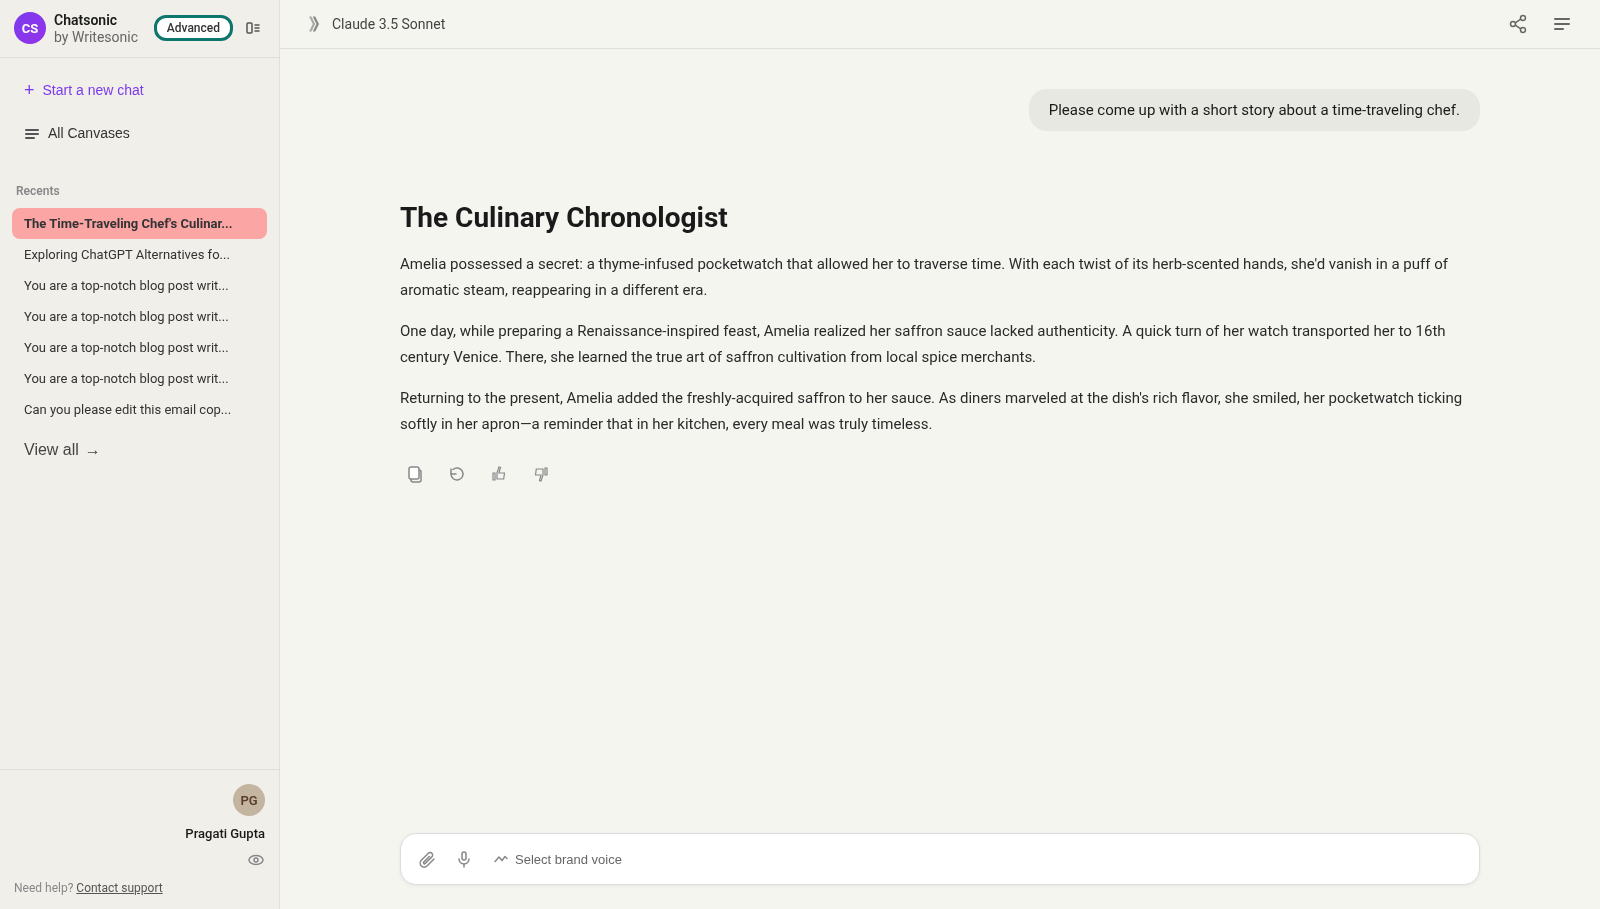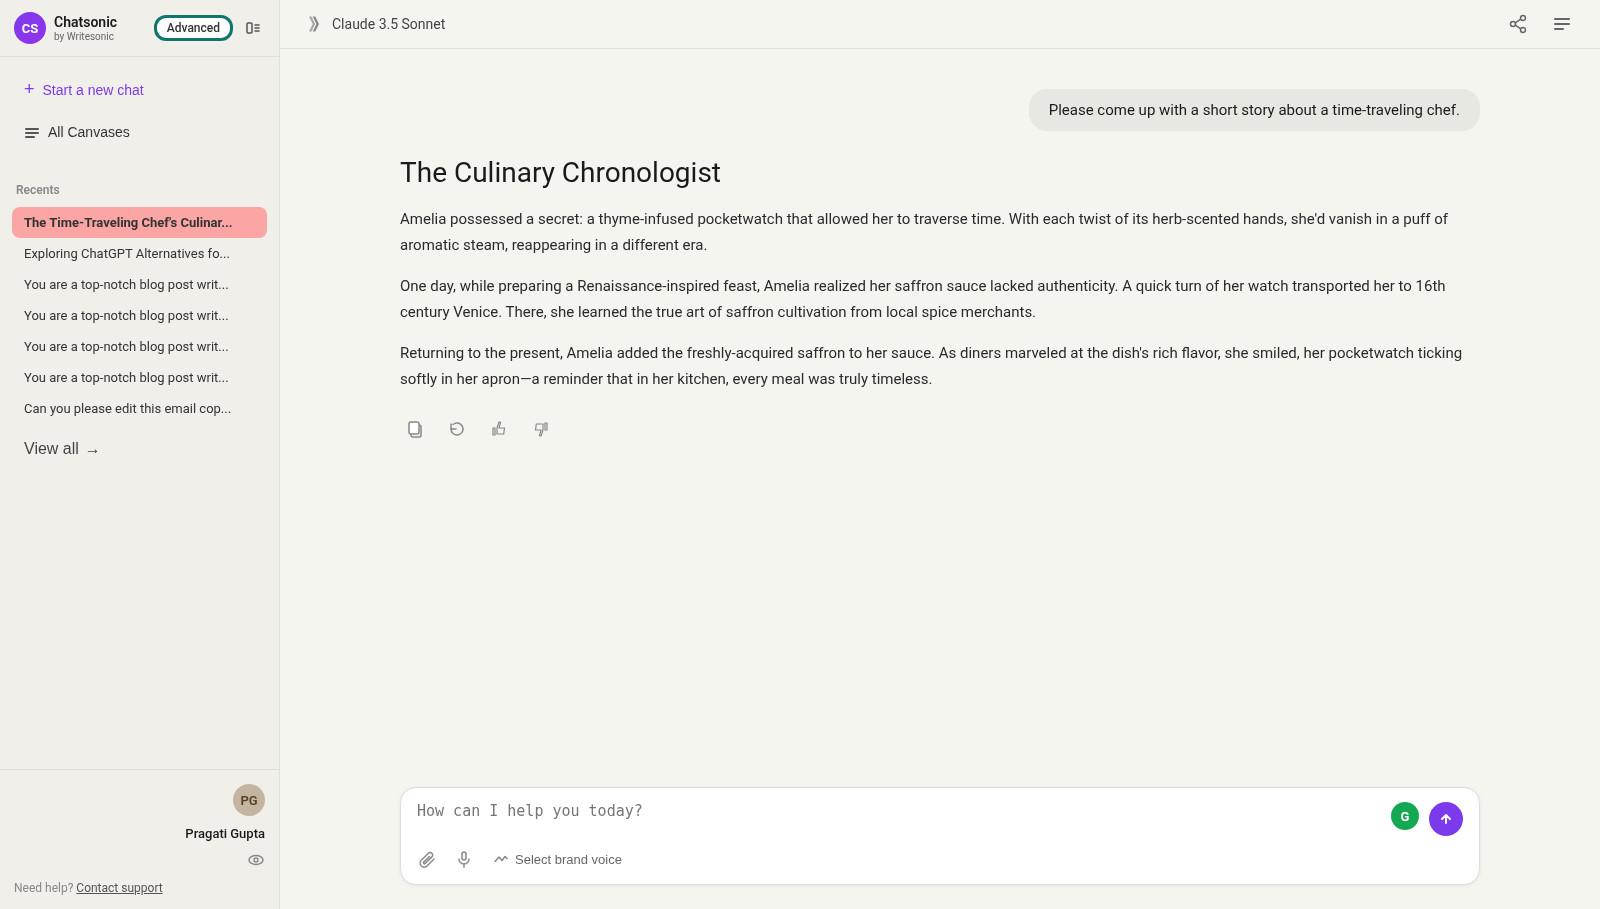--- a/index.html
+++ b/index.html
@@ -54,21 +54,21 @@
     }
 
     #logo-title {
       font-size: 14px;
       font-weight: 600;
       color: #1a1a1a;
       line-height: 1.2;
     }
 
     #logo-subtitle {
-      font-size: 10px;
+      font-size: 14px;
       color: #666;
     }
 
     #advanced-badge {
       background: white;
       border: 3px solid #0f766e;
       border-radius: 12px;
       padding: 3px 10px;
       font-size: 12px;
       font-weight: 500;
@@ -289,23 +289,24 @@
     }
 
     #response-area {
       display: flex;
       flex-direction: column;
       gap: 16px;
     }
 
     #story-title {
       font-size: 28px;
-      font-weight: 400;
+      font-weight: 700;
       color: #1a1a1a;
       line-height: 1.3;
+      margin-top: 45px;
     }
 
     .story-paragraph {
       font-size: 15px;
       line-height: 1.7;
       color: #2a2a2a;
     }
 
     #response-actions {
       display: flex;
@@ -570,29 +571,20 @@
           <svg width="18" height="18" viewBox="0 0 18 18" fill="none">
             <path d="M13 10V3H15V10H13ZM11 10L9 16l-1.5-.5L9 10H3.5l.8-6H11V10Z" stroke="#888" stroke-width="1.2" fill="none"></path>
           </svg>
         </button>
       </div>
     </div>
   </div>
 
   <div id="input-area">
     <div id="input-box">
-      <div id="input-row">
-        <textarea id="chat-input" rows="1" placeholder="How can I help you today?" style="color: rgb(153, 153, 153);"></textarea>
-        <div id="grammarly-icon">G</div>
-        <button id="send-btn">
-          <svg width="16" height="16" viewBox="0 0 16 16" fill="none">
-            <path d="M8 12V4M4 8l4-4 4 4" stroke="white" stroke-width="2" stroke-linecap="round" stroke-linejoin="round"></path>
-          </svg>
-        </button>
-      </div>
       <div id="input-toolbar">
         <button class="input-tool-btn">
           <svg width="18" height="18" viewBox="0 0 18 18" fill="none">
             <path d="M15 9l-7 7a4 4 0 0 1-5.66-5.66l7-7a2.5 2.5 0 0 1 3.54 3.54L6.2 13.55a1 1 0 0 1-1.42-1.42L10.4 6.5" stroke="#888" stroke-width="1.5" stroke-linecap="round" stroke-linejoin="round"></path>
           </svg>
         </button>
         <button class="input-tool-btn">
           <svg width="18" height="18" viewBox="0 0 18 18" fill="none">
             <rect x="7" y="2" width="4" height="8" rx="2" stroke="#888" stroke-width="1.5"></rect>
             <path d="M4 9a5 5 0 0 0 10 0" stroke="#888" stroke-width="1.5" stroke-linecap="round"></path>

